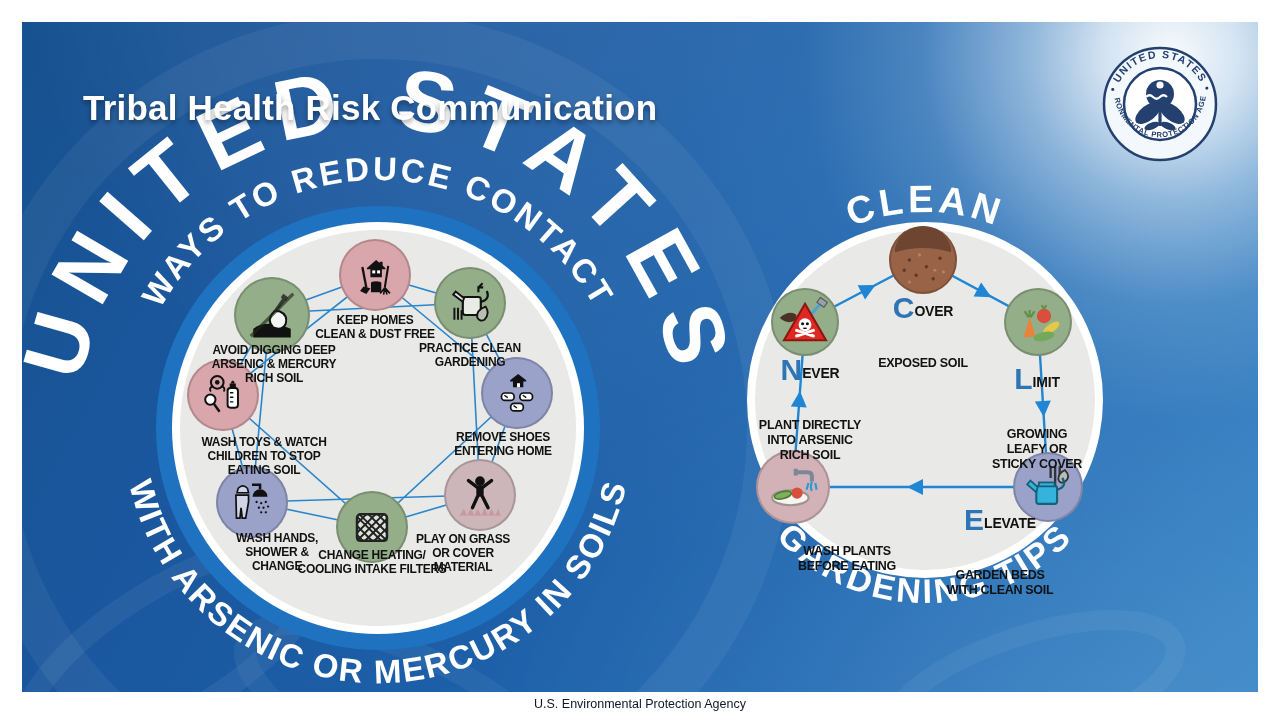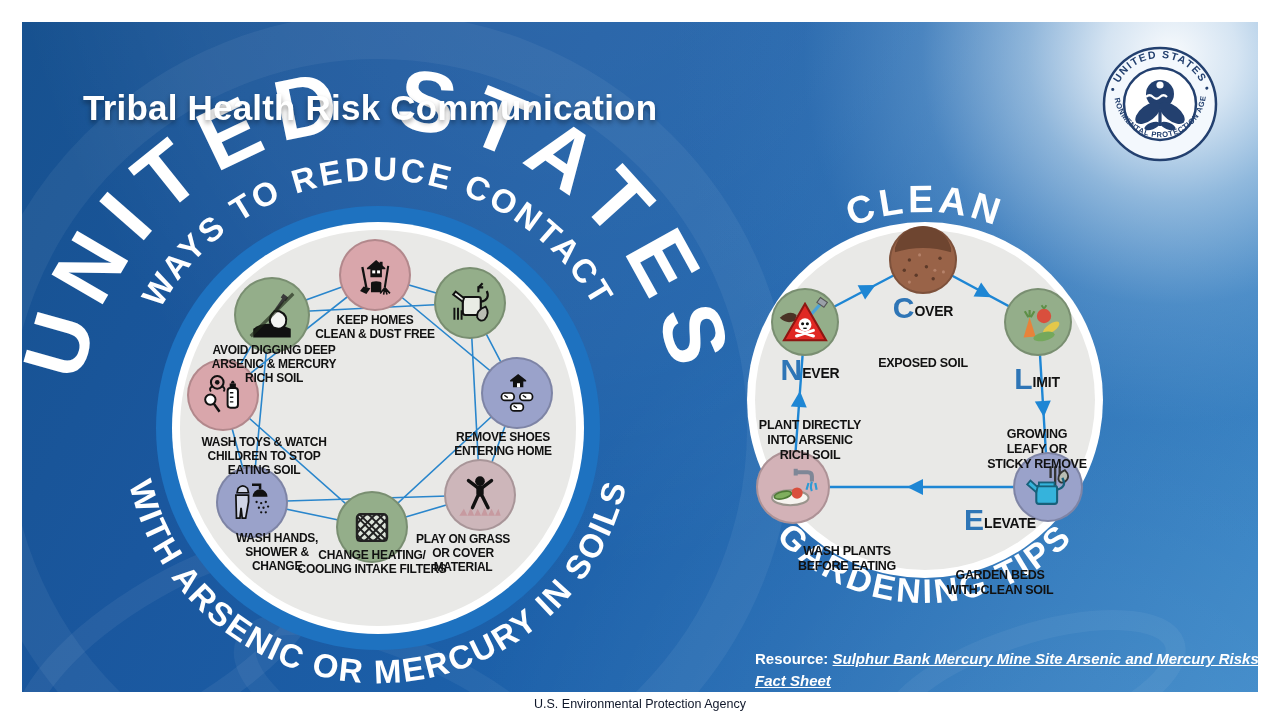--- a/index.html
+++ b/index.html
@@ -201,20 +201,22 @@
           <path d="M5 31 q10 -8 30 0 v7 h-30 z" fill="#111"></path>
           <line x1="31" y1="5" x2="22" y2="18" stroke="#3a3a3a" stroke-width="2.6"></line>
           <path d="M29 3 l4 3 -2 3 -4 -3 z" fill="#3a3a3a"></path>
           <path d="M22 17 q-7 7 -1 13 q7 3 10 -3 q2 -7 -5 -10 z" fill="#f4f4f2" stroke="#111" stroke-width="1.6"></path>
           <line x1="3" y1="37" x2="37" y2="3" stroke="rgba(30,40,25,0.65)" stroke-width="2.6"></line>
         </svg>
       </div>
 
       <div class="llabel" style="left:297px;top:186px">KEEP HOMES
 CLEAN &amp; DUST FREE</div>
+      <div class="llabel" style="left:392px;top:214px">PRACTICE CLEAN
+GARDENING</div>
       <div class="llabel" style="left:425px;top:303px">REMOVE SHOES
 ENTERING HOME</div>
       <div class="llabel" style="left:385px;top:405px">PLAY ON GRASS
 OR COVER
 MATERIAL</div>
       <div class="llabel" style="left:294px;top:421px">CHANGE HEATING/
 COOLING INTAKE FILTERS</div>
       <div class="llabel" style="left:199px;top:404px">WASH HANDS,
 SHOWER &amp;
 CHANGE</div>
@@ -326,38 +328,35 @@
       </div>
 
       <div class="rlabel" style="left:228px;top:126px">
         <div><span class="big">C</span><span class="rest">OVER</span></div>
         <div class="detail">EXPOSED SOIL</div>
       </div>
       <div class="rlabel" style="left:342px;top:197px">
         <div><span class="big">L</span><span class="rest">IMIT</span></div>
         <div class="detail">GROWING
 LEAFY OR
-STICKY REMOVE</div>
+STICKY COVER</div>
       </div>
       <div class="rlabel" style="left:305px;top:338px">
         <div><span class="big">E</span><span class="rest">LEVATE</span></div>
         <div class="detail">GARDEN BEDS
 WITH CLEAN SOIL</div>
       </div>
       <div class="rlabel" style="left:152px;top:338px">
         <div class="detail">WASH PLANTS
 BEFORE EATING</div>
       </div>
       <div class="rlabel" style="left:115px;top:188px">
         <div><span class="big">N</span><span class="rest">EVER</span></div>
         <div class="detail">PLANT DIRECTLY
 INTO ARSENIC
 RICH SOIL</div>
       </div>
     </div>
 
-    <div class="resource">
-      <span>Resource: </span><a>Sulphur Bank Mercury Mine Site Arsenic and Mercury Risks Fact Sheet</a>
-    </div>
   </div>
 
   <div class="footer">U.S. Environmental Protection Agency</div>
 </div>
 
 </body></html>

